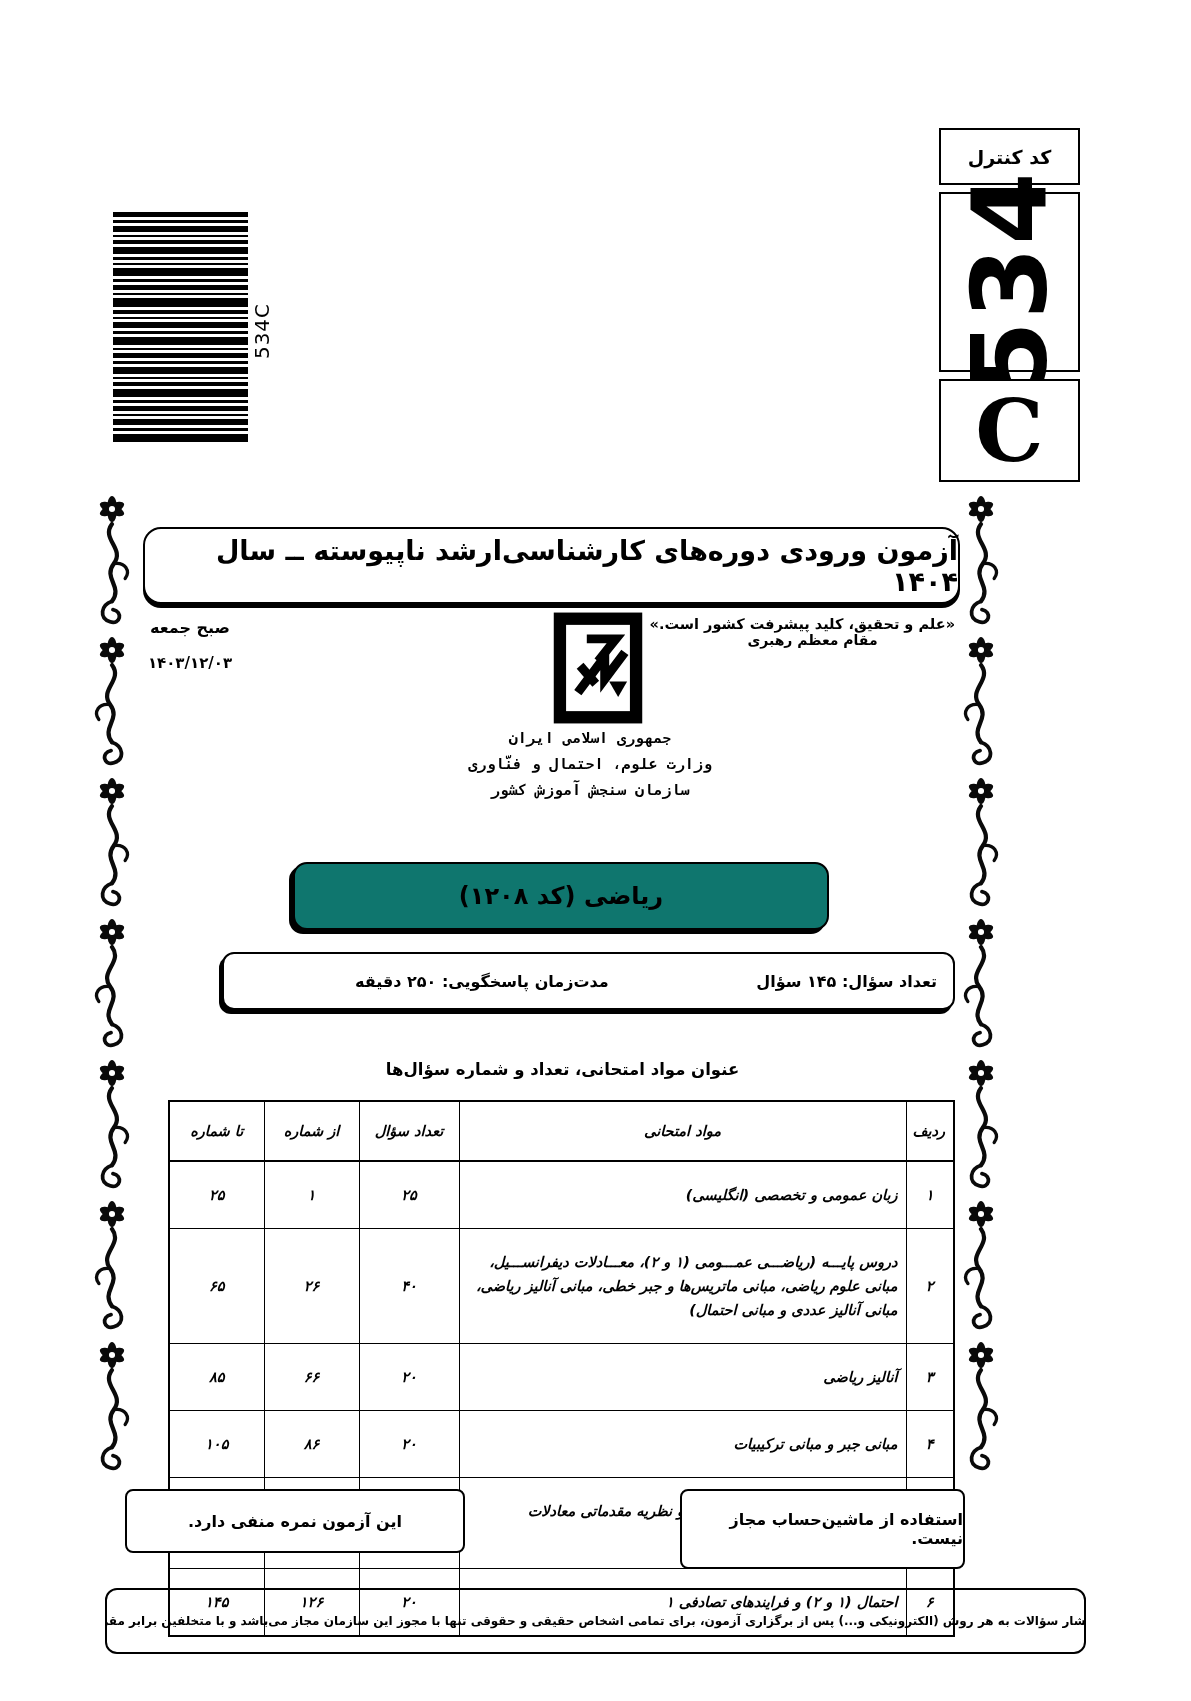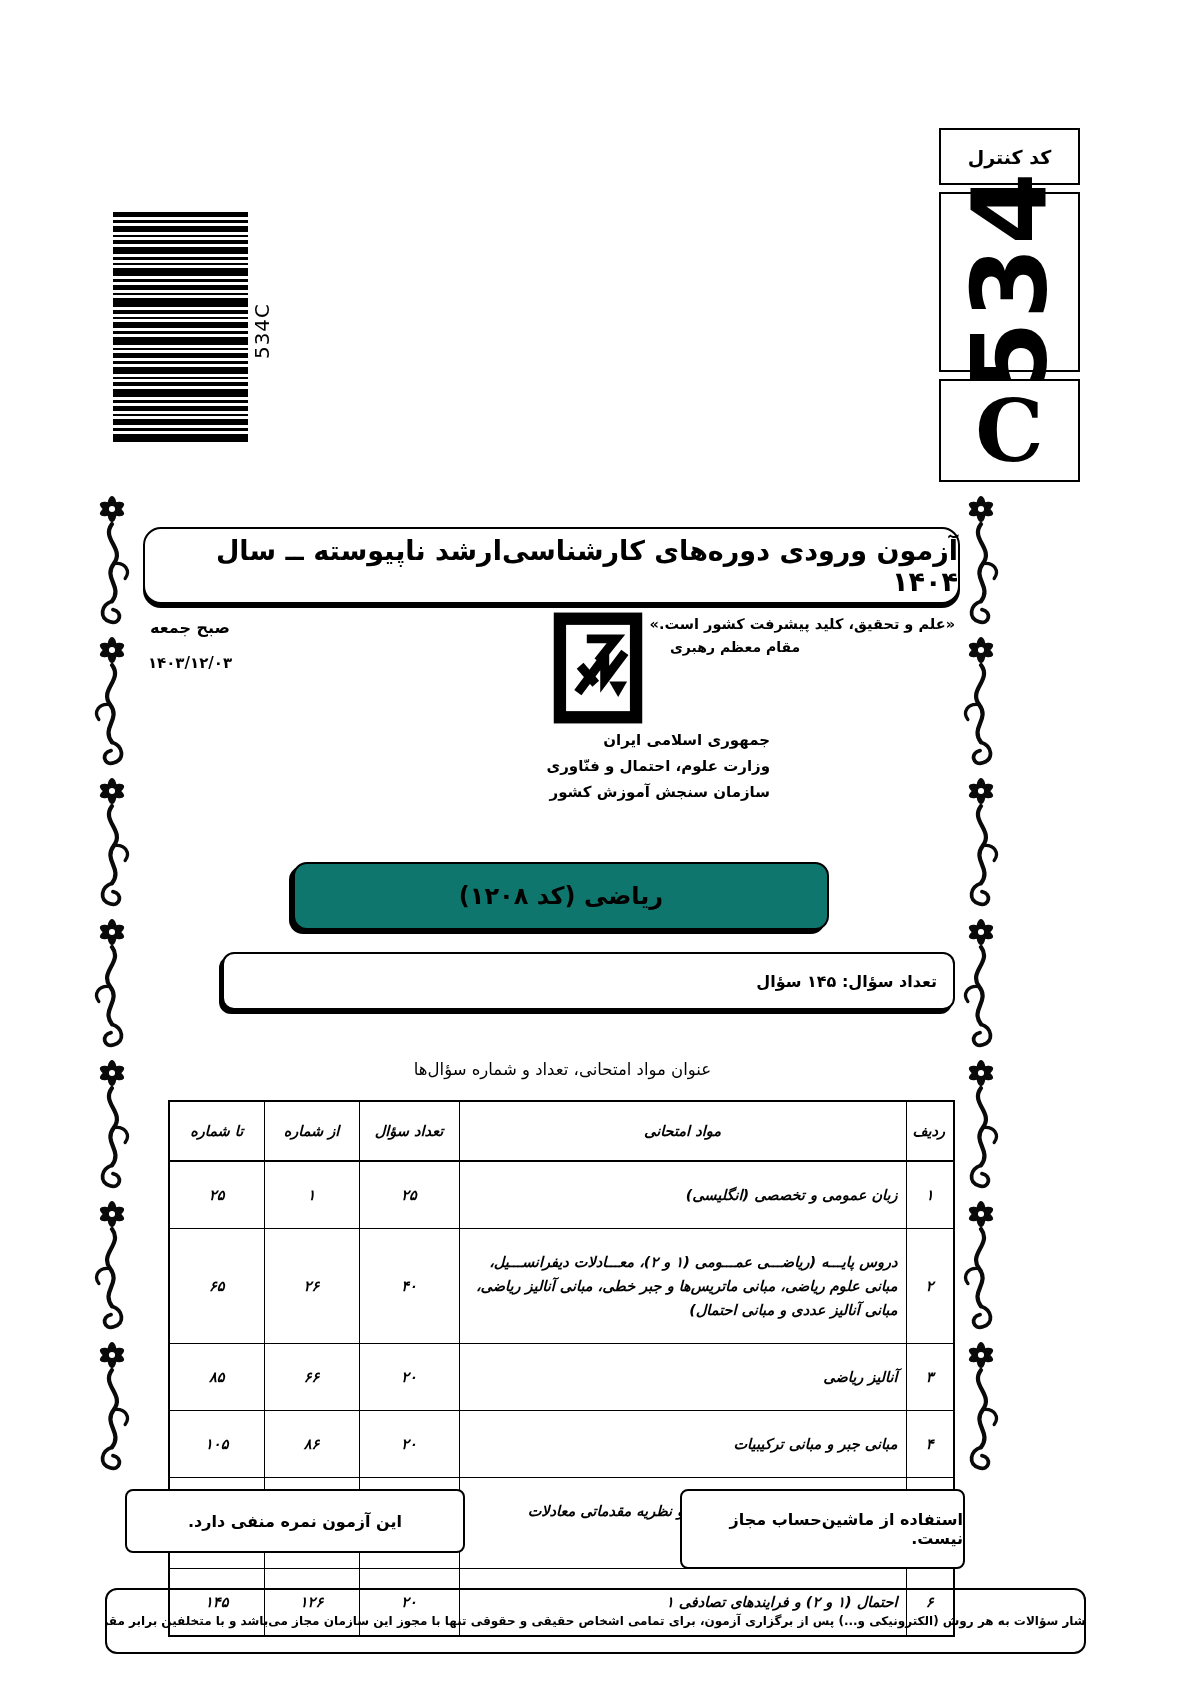--- a/index.html
+++ b/index.html
@@ -30,41 +30,41 @@
   .orn-col svg:nth-child(even){transform:scaleX(-1);}
 
   
   #banner{left:143px;top:527px;width:817px;height:77px;border:2.5px solid #000;border-radius:18px;
           box-shadow:0 4px 0 #000;background:#fff;box-sizing:border-box;}
   #banner .t{font-size:27px;font-weight:bold;direction:rtl;}
 
   
   #quote{left:630px;top:616px;width:325px;direction:rtl;text-align:right;font-weight:bold;}
   #quote .q1{font-size:14.5px;}
-  #quote .q2{font-size:14px;padding-left:40px;margin-top:7px;text-align:left;}
+  #quote .q2{font-size:14px;padding-left:40px;margin-top:0;text-align:center;}
   #session{left:138px;top:618px;width:104px;text-align:center;font-weight:bold;direction:rtl;}
   #session .d1{font-size:16px;}
   #session .d2{font-size:15px;margin-top:17px;}
   #logo{left:552px;top:612px;}
-  #org{left:410px;top:727px;width:360px;text-align:right;direction:rtl;font-weight:bold;}
+  #org{left:410px;top:727px;width:360px;text-align:center;direction:rtl;font-weight:bold;font-family:Liberation Mono, monospace;}
   #org div{font-size:15px;line-height:26px;}
 
   
   #subject-box{left:293px;top:862px;width:536px;height:68px;border:2.5px solid #000;border-radius:14px;
                background:#0f766e;box-shadow:-4px 4px 0 #000;box-sizing:border-box;}
   #subject-box .t{font-size:24px;font-weight:bold;direction:rtl;}
   #info-strip{left:222px;top:952px;width:733px;height:58px;border:2.5px solid #000;border-radius:12px;
               background:#fff;box-shadow:-3px 4px 0 #000;box-sizing:border-box;}
   #info-strip span{position:absolute;top:0;height:100%;display:flex;align-items:center;
                    font-size:16px;font-weight:bold;direction:rtl;}
   #q-count{right:16px;}
   #q-duration{left:131px;}
 
   
-  #table-title{left:170px;top:1060px;width:785px;text-align:center;font-size:16.5px;font-weight:normal;direction:rtl;}
+  #table-title{left:170px;top:1060px;width:785px;text-align:center;font-size:16.5px;font-weight:bold;direction:rtl;}
   #exam-table{left:170px;top:1100px;width:785px;direction:rtl;}
   #exam-table table{border-collapse:collapse;width:785px;border:2.5px solid #000;table-layout:fixed;}
   #exam-table th,#exam-table td{border:1.3px solid #000;font-size:14.5px;font-weight:bold;
                                 padding:21px 8px;box-sizing:border-box;font-style:italic;}
   #exam-table thead th{height:36px;border-bottom:2.2px solid #000;text-align:center;}
   #exam-table td{height:34px;}
   #exam-table td.num{text-align:center;}
   #exam-table td.subj{text-align:right;line-height:24px;}
   #exam-table col.c-row{width:48px;}
   #exam-table col.c-subj{width:447px;}
@@ -222,20 +222,21 @@
     <div>وزارت علوم، احتمال و فنّاوری</div>
     <div>سازمان سنجش آموزش کشور</div>
   </div>
 
   <div id="subject-box" class="abs center">
     <div class="t">ریاضی (کد ۱۲۰۸)</div>
   </div>
 
   <div id="info-strip" class="abs">
     <span id="q-count">تعداد سؤال: ۱۴۵ سؤال</span>
+    <span id="q-duration">مدت‌زمان پاسخگویی: ۲۵۰ دقیقه</span>
   </div>
 
   <div id="table-title" class="abs">عنوان مواد امتحانی، تعداد و شماره سؤال‌ها</div>
 
   <div id="exam-table" class="abs">
     <table>
       <colgroup>
         <col class="c-row">
           <col class="c-subj">
           <col class="c-count">

